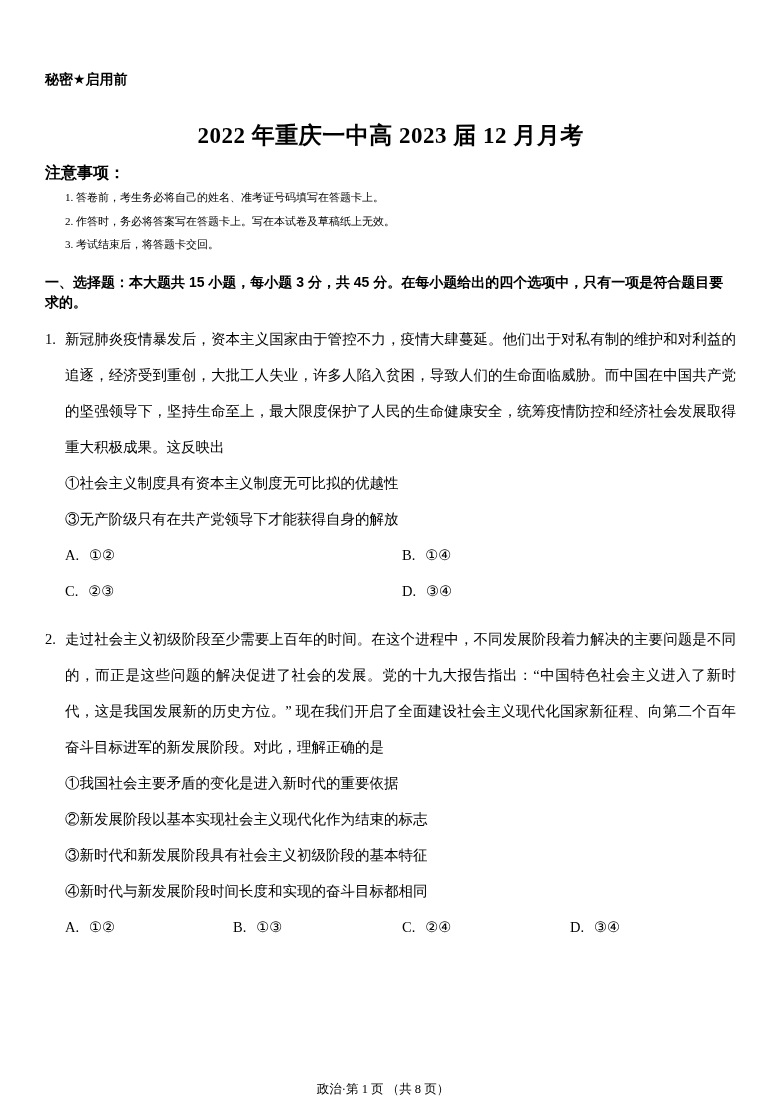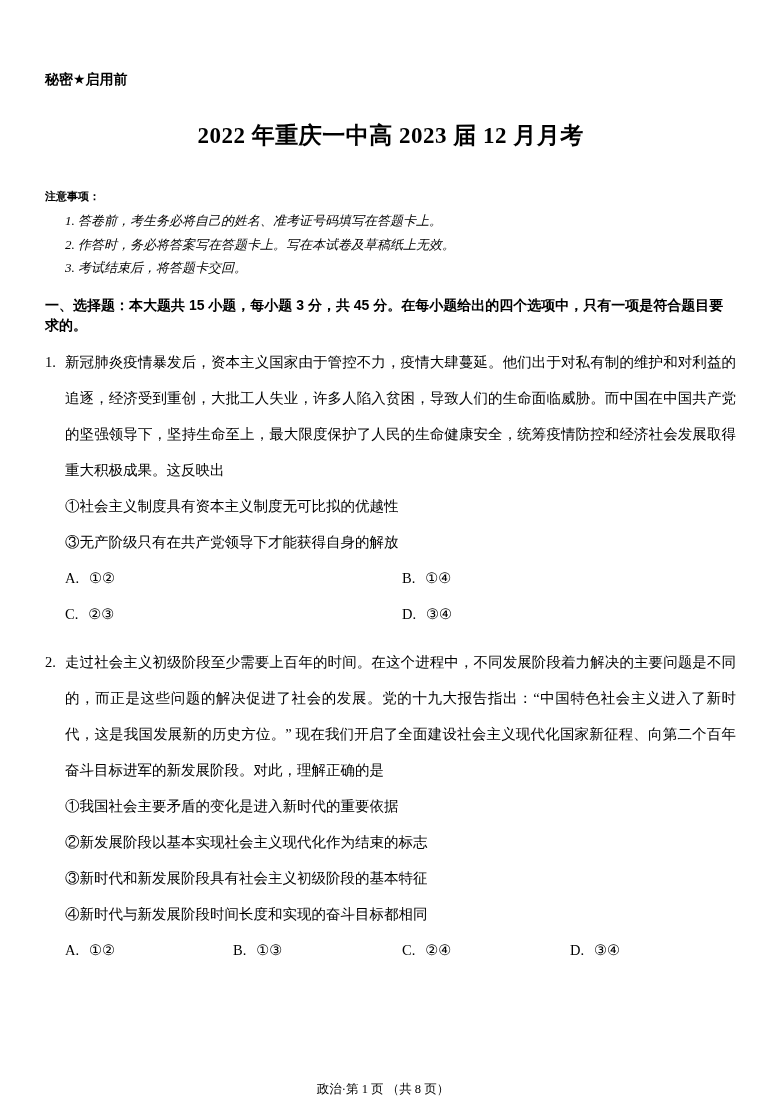--- a/index.html
+++ b/index.html
@@ -29,30 +29,29 @@
 
   .title-block { margin-top: 30px; text-align: center; }
   .title-line {
     font-weight: bold;
     font-size: 23px;
     line-height: 35px;
     letter-spacing: 0.5px;
   }
 
   .notice-heading {
-    margin-top: 33px;
+    margin-top: 10px;
     font-family: "Liberation Sans", "DejaVu Sans", sans-serif;
     font-weight: bold;
-    font-size: 11px;
+    font-size: 16px;
     line-height: 20px;
   }
   .notice-items { margin-left: 20px; margin-top: 3px; }
   .notice-item {
-    font-style: italic;           
-    font-size: 13px;
+    font-size: 11px;
     line-height: 23.5px;
   }
 
   .section-heading {
     margin-top: 15px;
     font-family: "Liberation Sans", "DejaVu Sans", sans-serif;
     font-weight: bold;
     font-size: 14px;
     line-height: 20px;
   }

